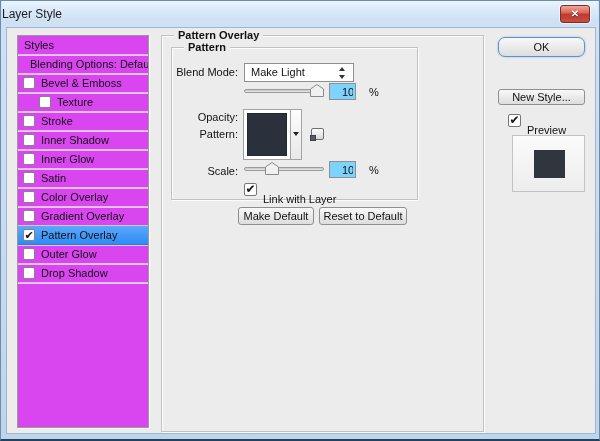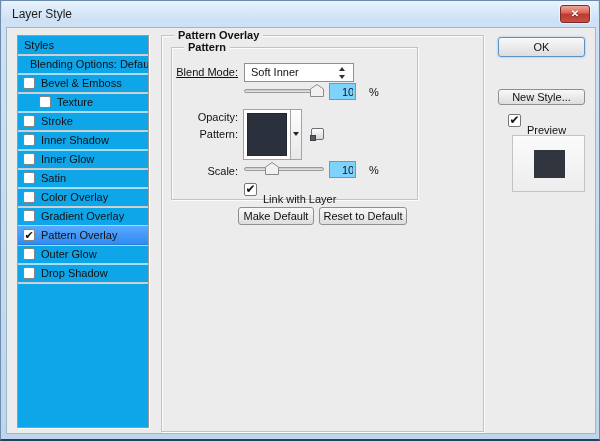--- a/index.html
+++ b/index.html
@@ -7,39 +7,39 @@
 
   .window {
     position:relative; width:600px; height:441px;
     background:linear-gradient(#cfe2f5,#bdd6ec);
     border:1px solid #6d8cab; border-bottom:2px solid #24425f;
     overflow:hidden;
   }
   .titlebar {
     position:absolute; left:1px; top:0; right:1px; height:18px;
     background:linear-gradient(#eaf4fd 0%, #dcebfa 45%, #cfe2f5 100%);
-    color:#1c1c1c; font-size:12px; line-height:26px; padding-left:10px;
+    color:#1c1c1c; font-size:12px; line-height:26px; 
   }
   .close-btn {
     position:absolute; right:8px; top:4px; width:30px; height:18px;
     border:1px solid #7e2b26; border-radius:3px;
     background:linear-gradient(#efa79c 0%, #d95f52 45%, #bc3a30 50%, #c94f41 100%);
     box-shadow:0 0 0 1px rgba(255,255,255,.55);
     color:#fff; font-size:10px; font-weight:bold; text-align:center; line-height:16px;
     text-shadow:0 1px 1px rgba(0,0,0,.5); cursor:default;
   }
   .client {
     position:absolute; left:5px; top:26px; width:590px; height:407px;
     background:#ececec; border:1px solid #9fb6cd;
   }
 
   
   .styles-panel {
     position:absolute; left:10px; top:7px; width:132px; height:393px;
-    background:#0ea5e9; border:1px solid #9a9a9a;
+    background:#d946ef; border:1px solid #9a9a9a;
     box-shadow:1px 1px 0 rgba(255,255,255,.8);
   }
   .srow {
     height:19px; display:flex; align-items:center;
     border-bottom:1px solid #cccccc; box-shadow:0 1px 0 rgba(255,255,255,.65);
     font-size:11px; color:#111; white-space:nowrap; overflow:hidden;
   }
   .srow.header { padding-left:6px; }
   .srow.plain { padding-left:6px; }
   .srow.selected {
@@ -89,21 +89,21 @@
     position:absolute; width:80px; height:4px; border:1px solid #9b9b9b;
     border-radius:2px; background:linear-gradient(#c6c6c6,#e9e9e9);
   }
   .thumb { position:absolute; width:14px; height:13px; }
 
   .btn {
     position:absolute; background:linear-gradient(#f8f8f8,#ececec 45%,#dddddd);
     border:1px solid #8f8f8f; border-radius:3px; font-size:11px; color:#111;
     text-align:center; cursor:default; display:flex; align-items:center; justify-content:center;
   }
-  .btn.default { border-color:#5b93c6; box-shadow:0 0 2px rgba(101,164,221,.8); }
+  .btn.default { border-color:#5b93c6; box-shadow:0 0 2px rgba(101,164,221,.8);border-radius:7px; }
 
   
   .pat-frame {
     position:absolute; left:236px; top:81px; width:48px; height:51px;
     background:#fff; border:1px solid #a3a3a3;
   }
   .pat-swatch { position:absolute; inset:3px; background:#2b313c; border:1px solid #222832; }
   .pat-strip {
     position:absolute; left:283px; top:81px; width:12px; height:51px;
     background:linear-gradient(#fdfdfd,#e8e8e8); border:1px solid #a3a3a3;
@@ -208,23 +208,23 @@
     </div>
 
     <div class="fieldset main-group">
       <span class="legend">Pattern Overlay</span>
     </div>
 
     <div class="fieldset inner-group">
       <span class="legend">Pattern</span>
     </div>
 
-    <span class="form-label" style="left:149px; top:38px;text-decoration:underline;">Blend Mode:</span>
+    <span class="form-label" style="left:149px; top:38px;">Blend Mode:</span>
     <div class="select">
-      <span>Soft Inner</span>
+      <span>Make Light</span>
       <span class="updown">
           <i class="up"></i>
           <i class="down"></i>
         </span>
     </div>
 
     <span class="form-label" style="left:149px; top:59px;margin-top:24px;">Opacity:</span>
     <div class="track" style="left:237px; top:61px;"></div>
     <span class="thumb" style="left:303px; top:55px;">
       <svg width="14" height="13" viewBox="0 0 14 13">

